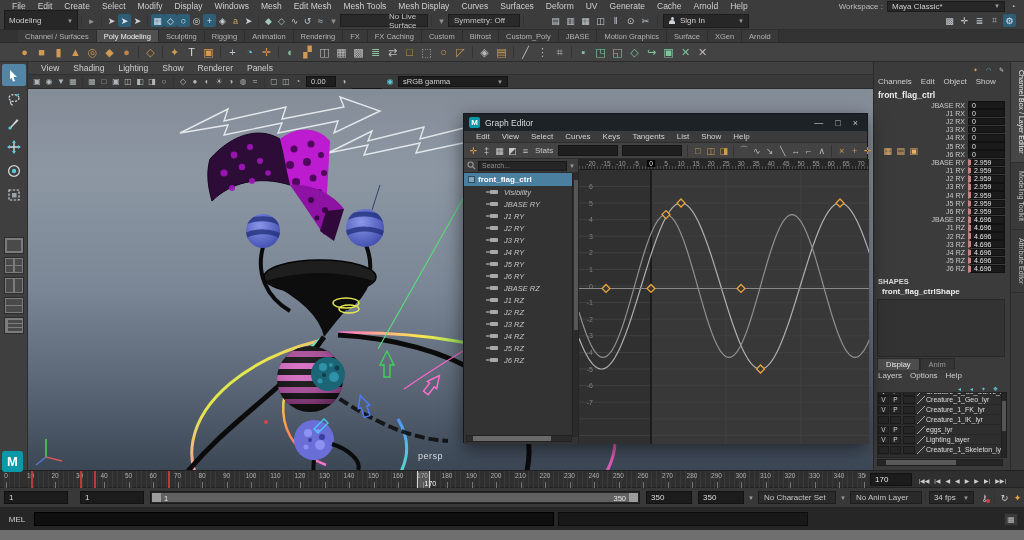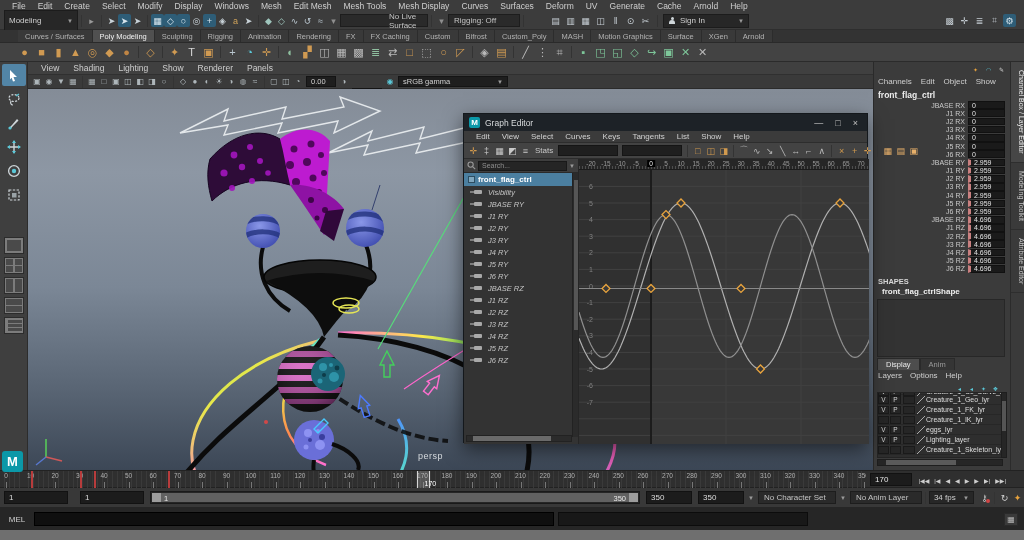--- a/index.html
+++ b/index.html
@@ -85,21 +85,21 @@
   #ge-toolbar{height:16px;background:#434343;display:flex;align-items:center;padding-left:3px;border-bottom:1px solid #2c2c2c}
   #ge-toolbar .gicon{width:13px;height:13px;display:flex;align-items:center;justify-content:center;font-size:9px;flex:none}
   #ge-toolbar .stats{font-size:8px;color:#c9c9c9;margin:0 3px}
   #ge-toolbar .gfield{width:60px;height:11px;background:#1f1f1f;border:1px solid #151515;margin:0 2px;flex:none}
   #ge-body{position:relative;height:285px}
   #ge-outl{position:absolute;left:0;top:0;width:115px;height:285px;background:#333;border-right:1px solid #262626}
   #ge-search{height:14px;background:#3e3e3e;display:flex;align-items:center;padding:0 3px;border-bottom:1px solid #2a2a2a}
   #ge-search .sfield{flex:1;height:10px;background:#252525;border:1px solid #191919;color:#8f8f8f;font-size:7px;display:flex;align-items:center;padding:0 3px;margin:0 2px}
   #ge-root{height:13px;background:#4b7fa0;display:flex;align-items:center;padding-left:4px}
   #ge-root .rname{font-size:8px;font-weight:bold;color:#fff;padding-left:3px}
-  .ge-ch{height:12px;display:flex;align-items:center;padding-left:10px}
+  .ge-ch{height:12px;display:flex;align-items:center;padding-left:26px}
   .ge-ch .plug{width:8px;height:4px;background:#a8a8a8;border-radius:1px;position:relative;flex:none}
   .ge-ch .plug::after{content:"";position:absolute;left:-4px;top:1px;width:4px;height:2px;background:#7d7d7d}
   .ge-ch .cname{font-size:7.5px;font-style:italic;color:#c4c4c4;padding-left:6px;white-space:nowrap}
   #ge-outl-vscroll{position:absolute;right:0;top:14px;width:6px;height:264px;background:#2b2b2b;border-left:1px solid #222}
   #ge-outl-vscroll .thumb{width:4px;height:150px;background:#565656;margin:7px auto 0}
   #ge-outl-hscroll{position:absolute;left:2px;bottom:2px;width:106px;height:7px;background:#2b2b2b;border:1px solid #222}
   #ge-outl-hscroll .thumb{width:78px;height:5px;background:#6a6a6a;margin-left:6px}
   #ge-graph{position:absolute;left:115px;top:0;width:290px;height:285px}
   #ge-ruler{position:relative;width:290px;height:11px;background:#262626;border-bottom:1px solid #1b1b1b;overflow:hidden}
   #ge-ruler .rlab{position:absolute;top:1px;font-size:6.5px;color:#9a9a9a;transform:translateX(-50%)}
@@ -156,20 +156,28 @@
         <span class="menu-item">Mesh Display</span>
         <span class="menu-item">Curves</span>
         <span class="menu-item">Surfaces</span>
         <span class="menu-item">Deform</span>
         <span class="menu-item">UV</span>
         <span class="menu-item">Generate</span>
         <span class="menu-item">Cache</span>
         <span class="menu-item">Arnold</span>
         <span class="menu-item">Help</span>
       </span>
+    <span class="right">
+      <span style="font-size:8px;color:#bdbdbd">Workspace :</span>
+      <span class="dropbox" style="width:118px">
+        <span>Maya Classic*</span>
+        <span class="dd-arrow">▼</span>
+      </span>
+      <span class="chip sm" style="color:#c9c9c9">▪</span>
+    </span>
   </div>
 
   <div id="statusline" class="abs">
       <span class="dropbox" style="width: 74px; height: 22px;">
         <span>Modeling</span>
         <span class="dd-arrow">▼</span>
       </span>
       <span class="sep"></span>
       <span class="chip" style="color: rgb(154, 154, 154);">▸</span>
       <span class="sep"></span>
@@ -188,21 +196,21 @@
       <span class="sep"></span>
       <span class="chip" style="color: rgb(159, 198, 189);">◆</span>
       <span class="chip" style="color: rgb(159, 198, 189);">◇</span>
       <span class="chip" style="color: rgb(185, 198, 207);">∿</span>
       <span class="chip" style="color: rgb(185, 198, 207);">↺</span>
       <span class="chip" style="color: rgb(185, 198, 207);">≈</span>
       <span class="chip" style="color: rgb(143, 143, 143);">▾</span>
       <span class="fieldbox" style="width: 88px; padding-left: 48px;">No Live Surface</span>
       <span class="sep"></span>
       <span class="chip" style="color: rgb(143, 143, 143);">▾</span>
-      <span class="fieldbox" style="width: 72px;">Rigging: Off</span>
+      <span class="fieldbox" style="width: 72px;">Symmetry: Off</span>
       <span class="sep"></span>
       <span style="margin-left: auto; display: flex; align-items: center; gap: 2px; padding-right: 4px;">
         <span class="chip" style="color: rgb(196, 204, 210);">▤</span>
         <span class="chip" style="color: rgb(196, 204, 210);">▥</span>
         <span class="chip" style="color: rgb(196, 204, 210);">▦</span>
         <span class="chip" style="color: rgb(196, 204, 210);">◫</span>
         <span class="chip" style="color: rgb(196, 204, 210);">‖</span>
         <span class="chip" style="color: rgb(196, 204, 210);">⊙</span>
         <span class="chip" style="color: rgb(196, 204, 210);">✂</span>
         <span class="sep"></span>
@@ -215,32 +223,32 @@
         <span class="chip" style="color: rgb(196, 204, 210);">▩</span>
         <span class="chip" style="color: rgb(196, 204, 210);">✛</span>
         <span class="chip" style="color: rgb(196, 204, 210);">≣</span>
         <span class="chip" style="color: rgb(196, 204, 210);">⌗</span>
         <span class="chip blue" style="color: rgb(216, 230, 238);">⚙</span>
       </span>
     </div>
 
   <div id="shelf-menu-btn" class="abs"></div>
   <div id="shelftabs" class="abs">
-      <span class="tab">Curves / Surfaces</span>
+      <span class="tab">Channel / Surfaces</span>
       <span class="tab active">Poly Modeling</span>
       <span class="tab">Sculpting</span>
       <span class="tab">Rigging</span>
       <span class="tab">Animation</span>
       <span class="tab">Rendering</span>
       <span class="tab">FX</span>
       <span class="tab">FX Caching</span>
       <span class="tab">Custom</span>
       <span class="tab">Bifrost</span>
       <span class="tab">Custom_Poly</span>
-      <span class="tab">MASH</span>
+      <span class="tab">JBASE</span>
       <span class="tab">Motion Graphics</span>
       <span class="tab">Surface</span>
       <span class="tab">XGen</span>
       <span class="tab">Arnold</span>
     </div>
   <div id="shelficons" class="abs">
       <span class="sicon" style="color: rgb(208, 154, 82);">●</span>
       <span class="sicon" style="color: rgb(208, 154, 82);">■</span>
       <span class="sicon" style="color: rgb(208, 154, 82);">▮</span>
       <span class="sicon" style="color: rgb(208, 154, 82);">▲</span>

